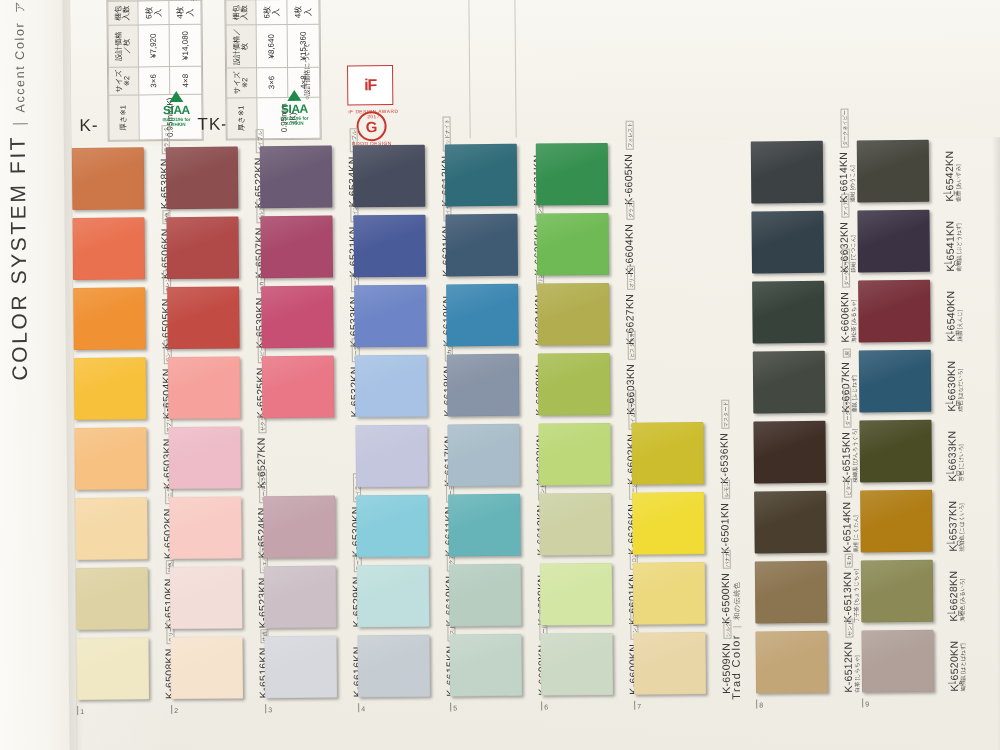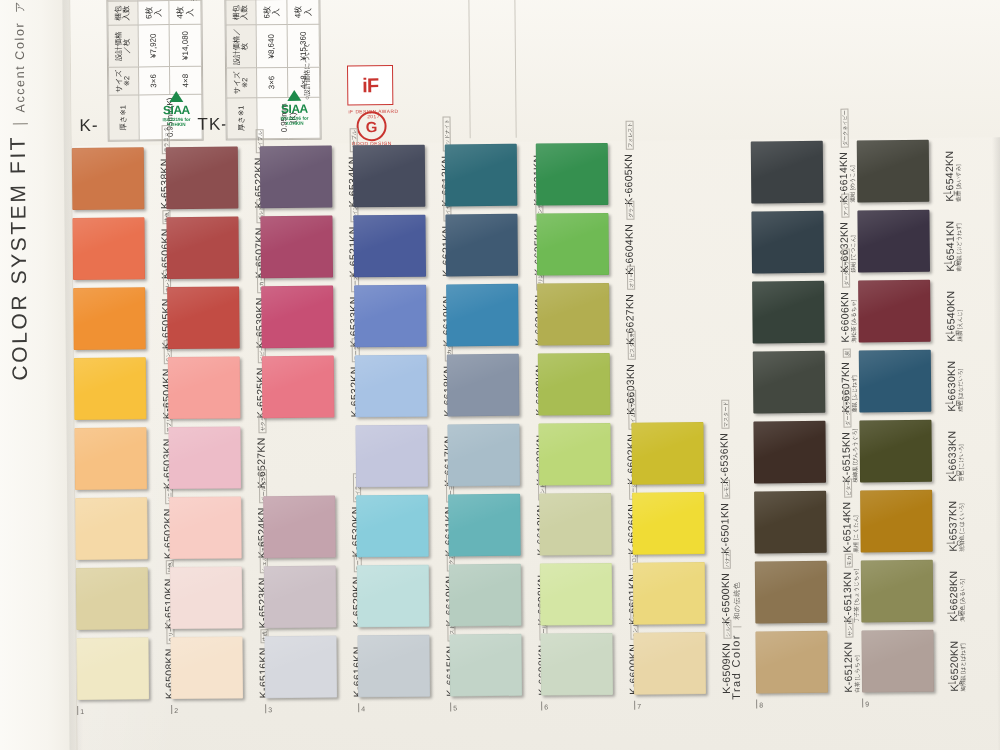--- a/index.html
+++ b/index.html
@@ -120,21 +120,21 @@
   }
   .siaa .tiny { font-size: 4.6px; line-height: 1.1; color: #1d8a4a; }
 
   .gd-badges { position: absolute; width: 52px; }
   .gd-box {
     width: 46px; height: 40px; border: 1px solid #c9342f;
     background: #fff;
     display: flex; align-items: center; justify-content: center;
     margin-bottom: 4px;
   }
-  .gd-box .iftxt { color: #c9342f; font-size: 20px; font-weight: bold; letter-spacing: -1px; }
+  .gd-box .iftxt { color: #c9342f; font-size: 16px; font-weight: bold; letter-spacing: -1px; }
   .gd-circle {
     width: 30px; height: 30px; border-radius: 50%;
     border: 2px solid #c9342f; color: #c9342f;
     display: flex; align-items: center; justify-content: center;
     font-size: 15px; font-weight: bold; margin: 0 auto;
   }
   .gd-cap { font-size: 4.8px; color: #c9342f; text-align: center; letter-spacing: 0.5px; }
 
   .hdr-divider {
     position: absolute; width: 1px; background: #ccc8c0;

